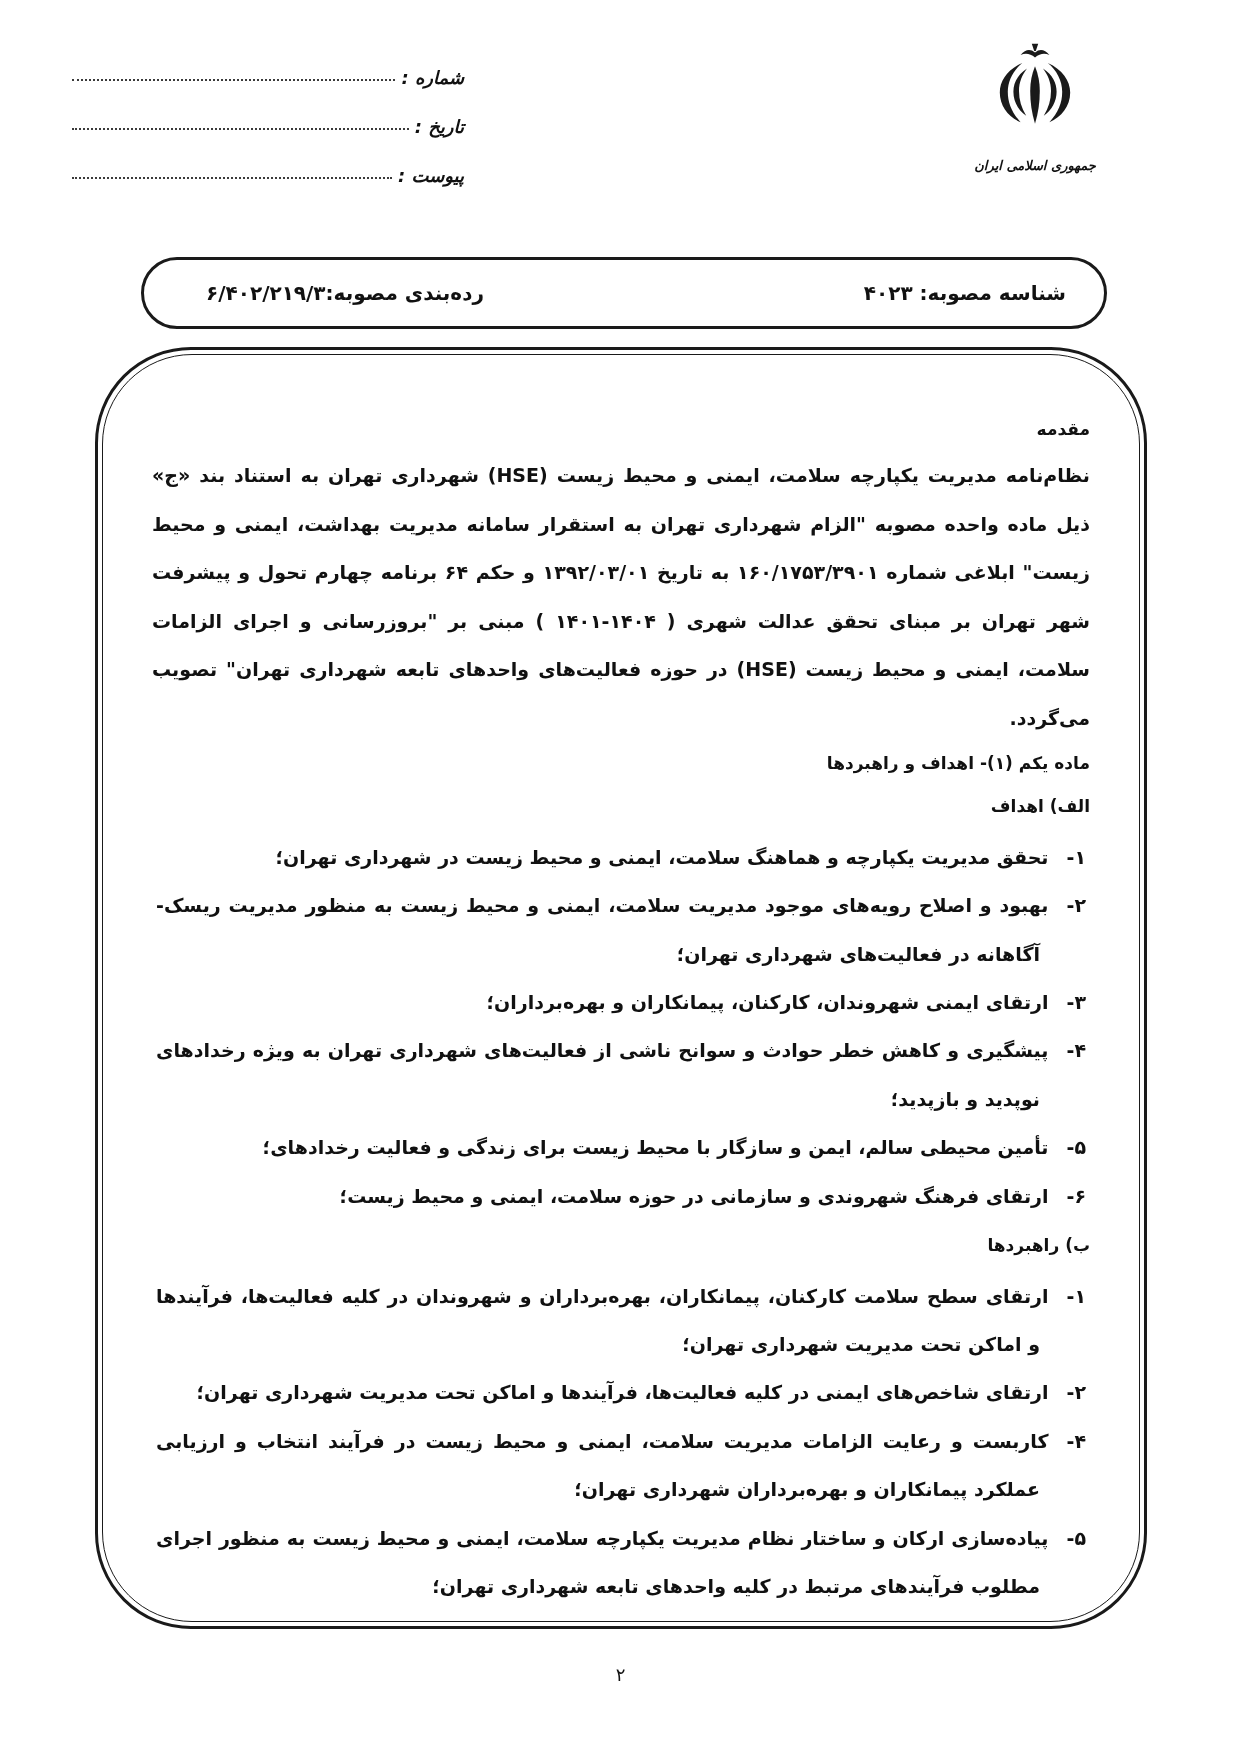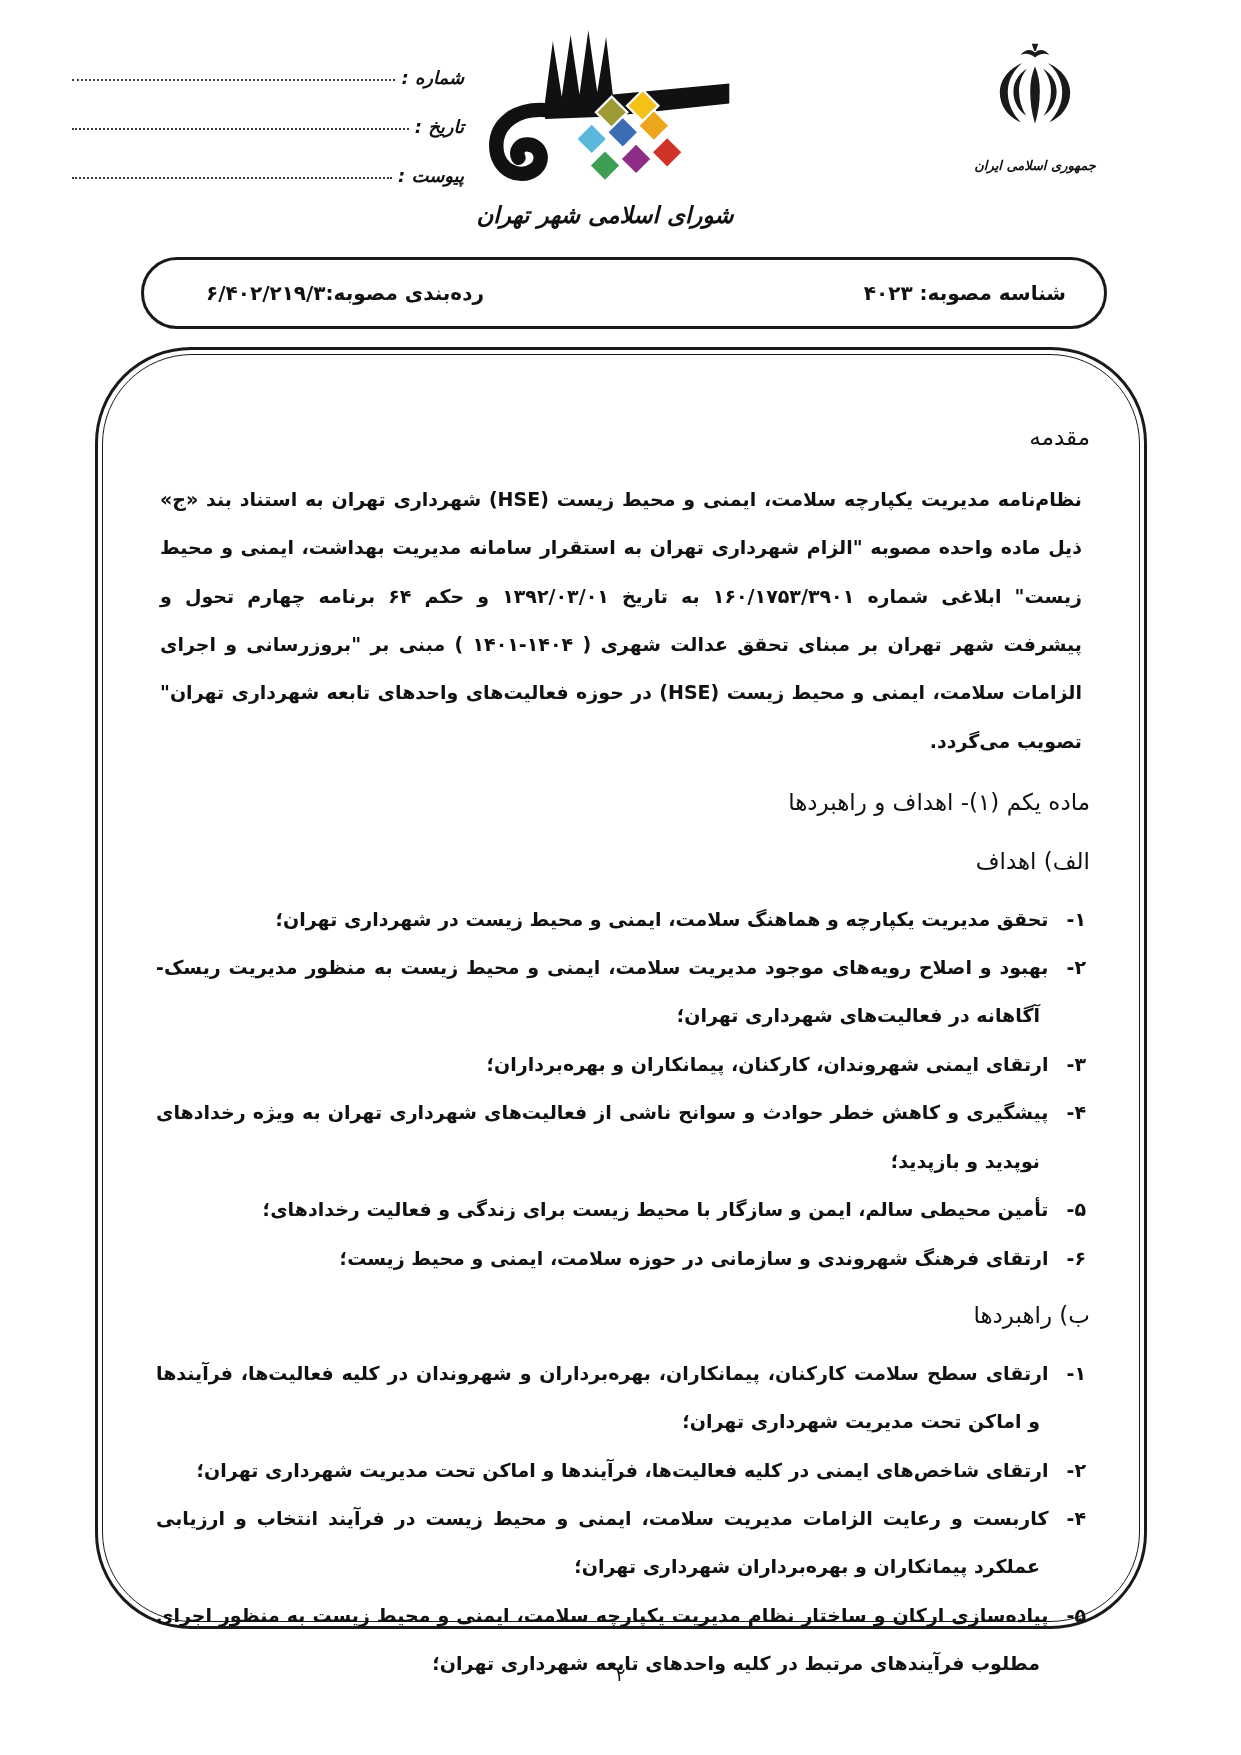--- a/index.html
+++ b/index.html
@@ -33,22 +33,22 @@
     border:3px solid #1a1a1a;border-radius:96px;box-sizing:border-box;
   }
   .mainbox-inner{
     position:absolute;inset:4px;border:1.5px solid #1a1a1a;border-radius:90px;
   }
   .content{
     position:absolute;inset:0;padding:58px 54px 0 54px;box-sizing:border-box;
     direction:rtl;text-align:justify;
     font-size:19px;font-weight:bold;line-height:2.55;
   }
-  .heading{font-size:23px;font-weight:normal;text-align:right;}
-  .para{margin:8px;}
+  .heading{font-size:17px;font-weight:bold;text-align:right;}
+  .para{margin:0;}
   .items{margin:4px;}
   .item{padding-right:46px;text-indent:-46px;}
   .item .num{padding-left:18px;}
   
   .pagenum{position:absolute;top:1664px;left:0;width:100%;text-align:center;font-size:18px;}
 </style>
 </head>
 <body>
 
 <div class="page">
@@ -61,40 +61,20 @@
     <div class="stamp-row">
       <span class="stamp-label">تاریخ :</span>
       <span class="stamp-dots"></span>
     </div>
     <div class="stamp-row">
       <span class="stamp-label">پیوست :</span>
       <span class="stamp-dots"></span>
     </div>
   </div>
 
-  <div class="logo">
-    <svg width="334" height="172" viewBox="0 0 300 155">
-
-      <path fill="#111111" d="M96 66 L103 12 L111 62 L119 6 L127 60 L135 2 L143 58 L151 8 L157 60 L262 50 L262 68 L150 80 L96 82 Z"></path>
-
-      <path fill="none" stroke="#111" stroke-width="13" stroke-linecap="round" d="M97 74 C70 72 52 86 52 106 C52 128 73 137 86 128 C96 121 93 106 81 105 C73 104 69 111 72 117"></path>
-
-      <g transform="translate(150,104)">
-        <rect x="-10" y="-10" width="20" height="20" transform="translate(6,-28) rotate(45)" stroke="#fff" stroke-width="2" fill="#9d9b35"></rect>
-        <rect x="-10" y="-10" width="20" height="20" transform="translate(34,-34) rotate(45)" stroke="#fff" stroke-width="2" fill="#f3c117"></rect>
-        <rect x="-10" y="-10" width="20" height="20" transform="translate(-12,-4) rotate(45)" stroke="#fff" stroke-width="2" fill="#5bb8dc"></rect>
-        <rect x="-10" y="-10" width="20" height="20" transform="translate(16,-10) rotate(45)" stroke="#fff" stroke-width="2" fill="#3a6db2"></rect>
-        <rect x="-10" y="-10" width="20" height="20" transform="translate(44,-16) rotate(45)" stroke="#fff" stroke-width="2" fill="#eca61b"></rect>
-        <rect x="-10" y="-10" width="20" height="20" transform="translate(0,20) rotate(45)" stroke="#fff" stroke-width="2" fill="#3f9e53"></rect>
-        <rect x="-10" y="-10" width="20" height="20" transform="translate(28,14) rotate(45)" stroke="#fff" stroke-width="2" fill="#8e2d85"></rect>
-        <rect x="-10" y="-10" width="20" height="20" transform="translate(56,8) rotate(45)" stroke="#fff" stroke-width="2" fill="#d03228"></rect>
-      </g>
-    </svg>
-    <div class="logo-name">شورای اسلامی شهر تهران</div>
-  </div>
 
   <div class="emblem">
     <svg width="96" height="106" viewBox="0 0 120 132">
       <g fill="#1a1a1a">
         <path d="M44 26 C26 34 16 48 16 63 C16 80 27 94 42 100 C31 88 26 76 26 62 C26 48 33 35 44 26 Z"></path>
         <path d="M50 33 C38 41 33 51 33 62 C33 74 39 85 49 92 C43 82 40 72 40 61 C40 50 44 41 50 33 Z"></path>
         <path d="M76 26 C94 34 104 48 104 63 C104 80 93 94 78 100 C89 88 94 76 94 62 C94 48 87 35 76 26 Z"></path>
         <path d="M70 33 C82 41 87 51 87 62 C87 74 81 85 71 92 C77 82 80 72 80 61 C80 50 76 41 70 33 Z"></path>
         <path d="M60 30 C56 40 54 50 54 61 C54 76 56 88 60 102 C64 88 66 76 66 61 C66 50 64 40 60 30 Z"></path>
         <path d="M42 16 C48 9 54 8 60 13 C66 8 72 9 78 16 C72 13 66 14 60 19 C54 14 48 13 42 16 Z"></path>

